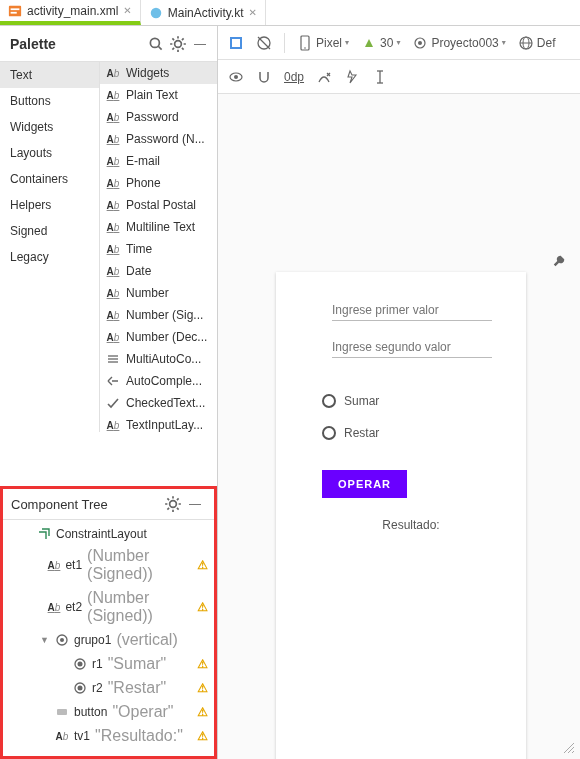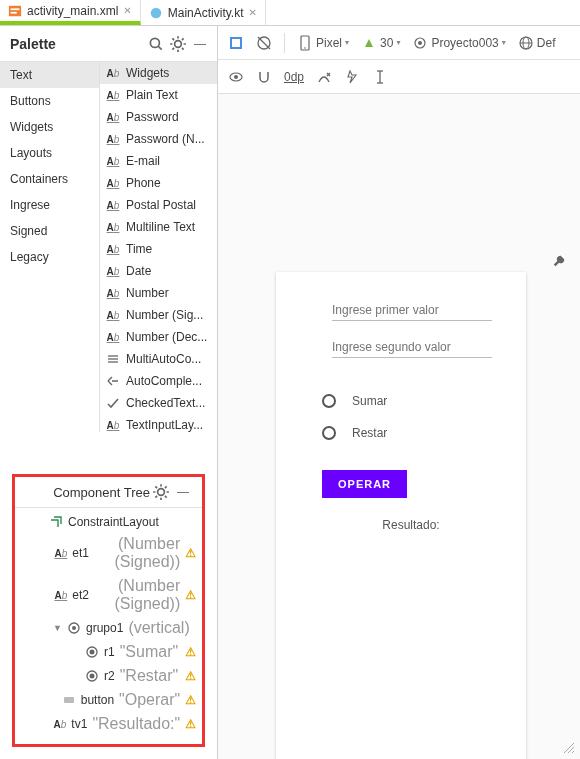--- a/index.html
+++ b/index.html
@@ -30,21 +30,21 @@
 .palette-items { flex: 1; overflow-y: auto; }
 .pi { display: flex; align-items: center; padding: 4px 6px; gap: 6px; cursor: pointer; white-space: nowrap; overflow: hidden; text-overflow: ellipsis; }
 .pi.selected { background: #e8e8e8; }
 .pi .ic { width: 14px; height: 14px; display: inline-flex; align-items: center; justify-content: center; font-size: 10px; }
 .ab { color: #888; font-size: 10px; font-style: italic; }
 .ab b { color: #333; font-style: normal; }
 
 .spacer { flex: 1; }
 
 
-.tree-wrap { border: 3px solid #e33; margin: 12px; text-align: right; }
+.tree-wrap { border: 3px solid #e33; margin: 0; }
 .tree-header { display: flex; align-items: center; padding: 6px 8px; border-bottom: 1px solid #e0e0e0; }
 .tree-header .title { flex: 1; font-weight: 500; font-size: 13px; }
 .tree-body { padding: 4px 0 8px 0; }
 .tn { display: flex; align-items: center; padding: 3px 6px; gap: 5px; }
 .tn .ind { display: inline-block; }
 .tn .ic { width: 14px; height: 14px; display: inline-flex; align-items: center; justify-content: center; }
 .tn .nm { }
 .tn .hint { color: #999; font-size: 16px; }
 .tn .warn { margin-left: auto; color: #e6a700; font-weight: bold; }
 
@@ -56,21 +56,21 @@
 .dd { display: inline-flex; align-items: center; gap: 3px; }
 .dd .chev { font-size: 8px; color: #888; }
 
 
 .canvas-area { flex: 1; position: relative; background: #fafafa; overflow: auto; }
 .wrench { position: absolute; right: 14px; top: 160px; color: #666; }
 .resize-grip { position: absolute; right: 4px; bottom: 4px; width: 14px; height: 14px; color: #aaa; }
 .phone { position: absolute; left: 58px; top: 178px; width: 250px; height: 490px; background: #fff; box-shadow: 0 1px 3px rgba(0,0,0,.2); padding: 28px 26px; }
 .field { border: none; border-bottom: 1px solid #bbb; font-size: 12px; width: 160px; margin-left: 30px; margin-bottom: 16px; padding: 3px 0; color: #999; background: transparent; }
 .radio-group { margin: 20px 0 20px 20px; }
-.radio-row { display: flex; align-items: center; gap: 16px; margin-bottom: 18px; font-size: 12px; color: #555; }
+.radio-row { display: flex; align-items: center; gap: 8px; margin-bottom: 18px; font-size: 12px; color: #555; }
 .radio-circle { width: 14px; height: 14px; border: 2px solid #555; border-radius: 50%; }
 .op-btn { background: #6a00ff; color: #fff; border: none; font-size: 11px; letter-spacing: 1px; font-weight: 600; padding: 8px 16px; margin: 10px 0 20px 20px; cursor: pointer; }
 .result { font-size: 12px; color: #555; margin-left: 20px; text-align: center; }
 
 
 svg { display: block; }
 </style>
 </head>
 <body>
 
@@ -118,21 +118,21 @@
       <span class="hdr-icon">—</span>
     </div>
 
     <div class="palette-body">
       <div class="palette-cats">
         <div class="cat selected">Text</div>
         <div class="cat">Buttons</div>
         <div class="cat">Widgets</div>
         <div class="cat">Layouts</div>
         <div class="cat">Containers</div>
-        <div class="cat">Ingrese</div>
+        <div class="cat">Helpers</div>
         <div class="cat">Signed</div>
         <div class="cat">Legacy</div>
       </div>
       <div class="palette-items" id="palette-items">
           <div class="pi selected">
             <span class="ic">
               <span class="ab"><b>A</b>b</span>
             </span>
             <span>Widgets</span>
           </div>

